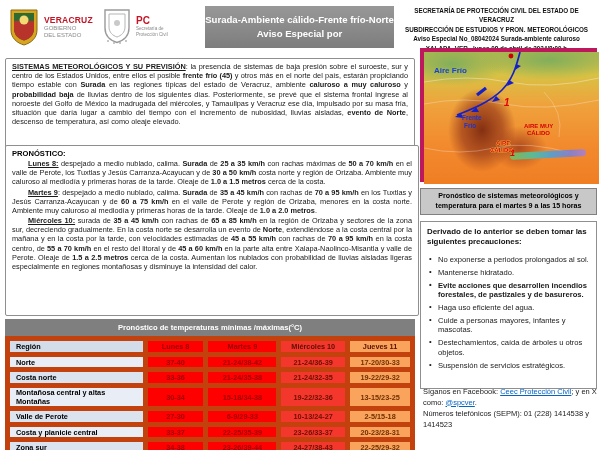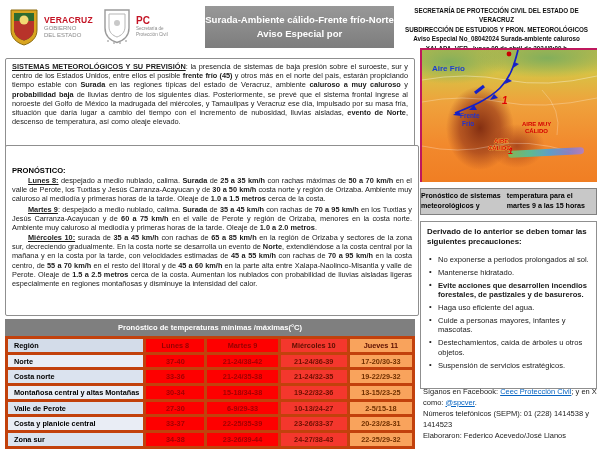--- a/index.html
+++ b/index.html
@@ -21,46 +21,46 @@
   .banner { position:absolute; left:205px; top:6px; width:189px; height:42px;
             background:linear-gradient(#989898,#7d7d7d); color:#fff; font-weight:bold;
             display:flex; flex-direction:column; align-items:center; justify-content:center;
             font-size:9.6px; line-height:1.45; text-align:center; }
   .agency { position:absolute; left:396px; top:6px; width:201px; text-align:center;
             font-weight:bold; font-size:6.3px; line-height:1.5; color:#111; }
 
   
   .box { position:absolute; border:1px solid #8f8f8f; border-radius:2px; background:#fff; }
   .sys-box { left:5px; top:58px; width:410px; height:96px; padding:3px 6px; }
-  .fc-box  { left:5px; top:145px; width:414px; height:171px; padding:20px 6px; }
+  .fc-box  { left:5px; top:145px; width:414px; height:171px; padding:3px 6px; }
   .smalltext { font-size:7.35px; line-height:1.25; color:#1a1a1a; text-align:justify; }
   .fc-box .para { text-indent:16px; margin-top:1px; }
   .fc-head { font-weight:bold; font-size:7.6px; }
 
   
   .tbl-wrap { position:absolute; left:5px; top:319px; width:410px; }
   .tbl-title { height:17px; background:#7f7f7f; color:#fff; font-weight:bold; font-size:7.6px;
                display:flex; align-items:center; justify-content:center; }
   table { border-collapse:collapse; width:410px; table-layout:fixed; }
-  td,th { border:3px solid #c2410c; height:15.7px; font-size:7.3px; font-weight:bold; text-align:center; padding:0 2px; }
+  td,th { border:5px solid #c2410c; height:15.7px; font-size:7.3px; font-weight:bold; text-align:center; padding:0 2px; }
   th.col-region, td.col-region { text-align:left; padding-left:6px; color:#000; }
   col.c-region { width:34%; } col.c-lun { width:15%; } col.c-mar { width:18%; } col.c-mie { width:17%; } col.c-jue { width:16%; }
   thead th.col-region { background:#d3dce9; }
   tbody tr:nth-child(odd) td.col-region { background:#e9edf5; }
   tbody tr:nth-child(even) td.col-region { background:#dbe3ef; }
   .col-lun, .col-mar { background:#fe0000; color:#a30000; }
   .col-mie { background:#f4372d; color:#6d1000; }
   .col-jue { background:#f9a35c; color:#703000; }
   thead .col-lun, thead .col-mar { color:#960000;text-align:center; }
   thead .col-mie, thead .col-jue { color:#5c0f00; }
 
   
-  .map-frame { position:absolute; left:420px; top:48px; width:177px; height:134px; border:2px solid #be185d; }
+  .map-frame { position:absolute; left:420px; top:48px; width:177px; height:134px; border:4px solid #be185d; }
   .map-caption { position:absolute; left:420px; top:188px; width:177px; height:27px;
-                 background:#c8c8c8; border:1px solid #808080; display:flex; flex-direction:row;
+                 background:#c8c8c8; border:1px solid #808080; display:flex; flex-direction:column;
                  align-items:center; justify-content:center; font-weight:bold; font-size:7.1px; line-height:1.35; color:#000; }
   .prec-box { position:absolute; left:420px; top:221px; width:177px; height:168px;
               border:1px solid #8f8f8f; padding:5px 6px 2px 6px; }
   .prec-head { font-weight:bold; font-size:7.9px; line-height:1.3; color:#111; }
   .prec-box ul { list-style:none; margin-top:7px; }
   .prec-box li { position:relative; font-size:7.6px; line-height:1.25; color:#1a1a1a; padding-left:11px; margin-bottom:3.5px; }
   .prec-box li::before { content:"•"; position:absolute; left:2px; top:-1px; }
   .r-footer { position:absolute; left:423px; top:387px; width:174px; font-size:7.5px; line-height:1.4; color:#1a1a1a; }
   .r-footer p { margin-bottom:1px; }
 </style>
@@ -276,16 +276,15 @@
         <li>Haga uso eficiente del agua.</li>
         <li>Cuide a personas mayores, infantes y mascotas.</li>
         <li>Destechamientos, caída de árboles u otros objetos.</li>
         <li>Suspensión de servicios estratégicos.</li>
       </ul>
   </div>
 
   <div class="r-footer">
     <p><span>Síganos en Facebook: </span><span class="link">Ceec Protección Civil</span><span>; y en X como: </span><span class="link">@spcver</span><span>.</span></p>
     <p>Números telefónicos (SEPM): 01 (228) 1414538  y 1414523</p>
-    <p>Elaboraron: Federico Acevedo/José Llanos</p>
   </div>
 
 </div>
 
 </body></html>

